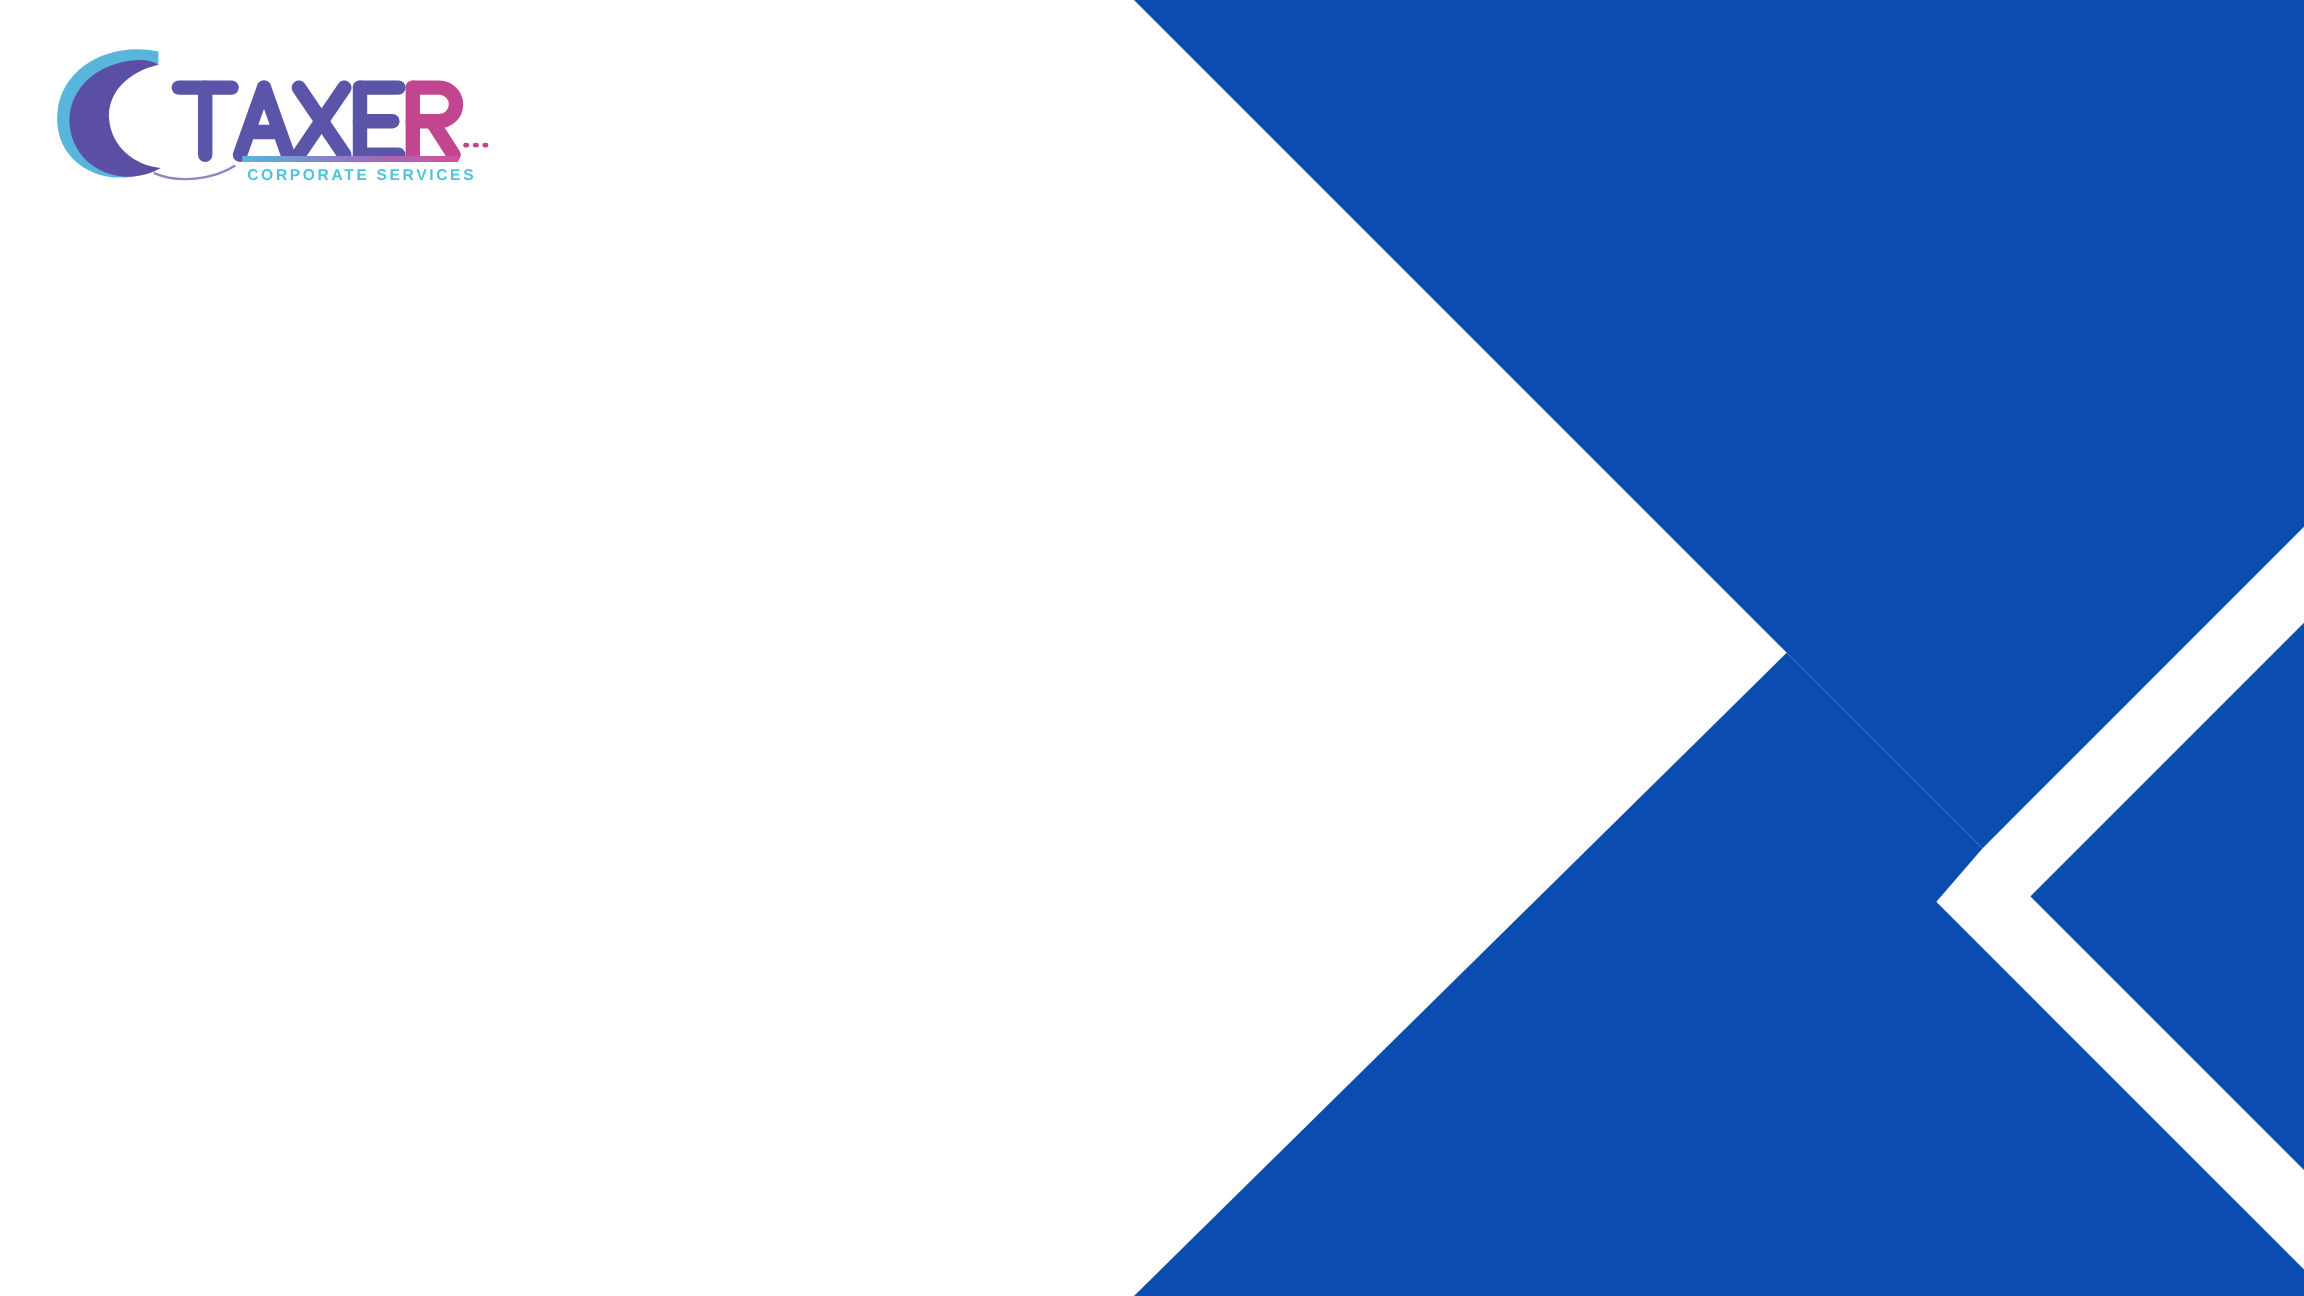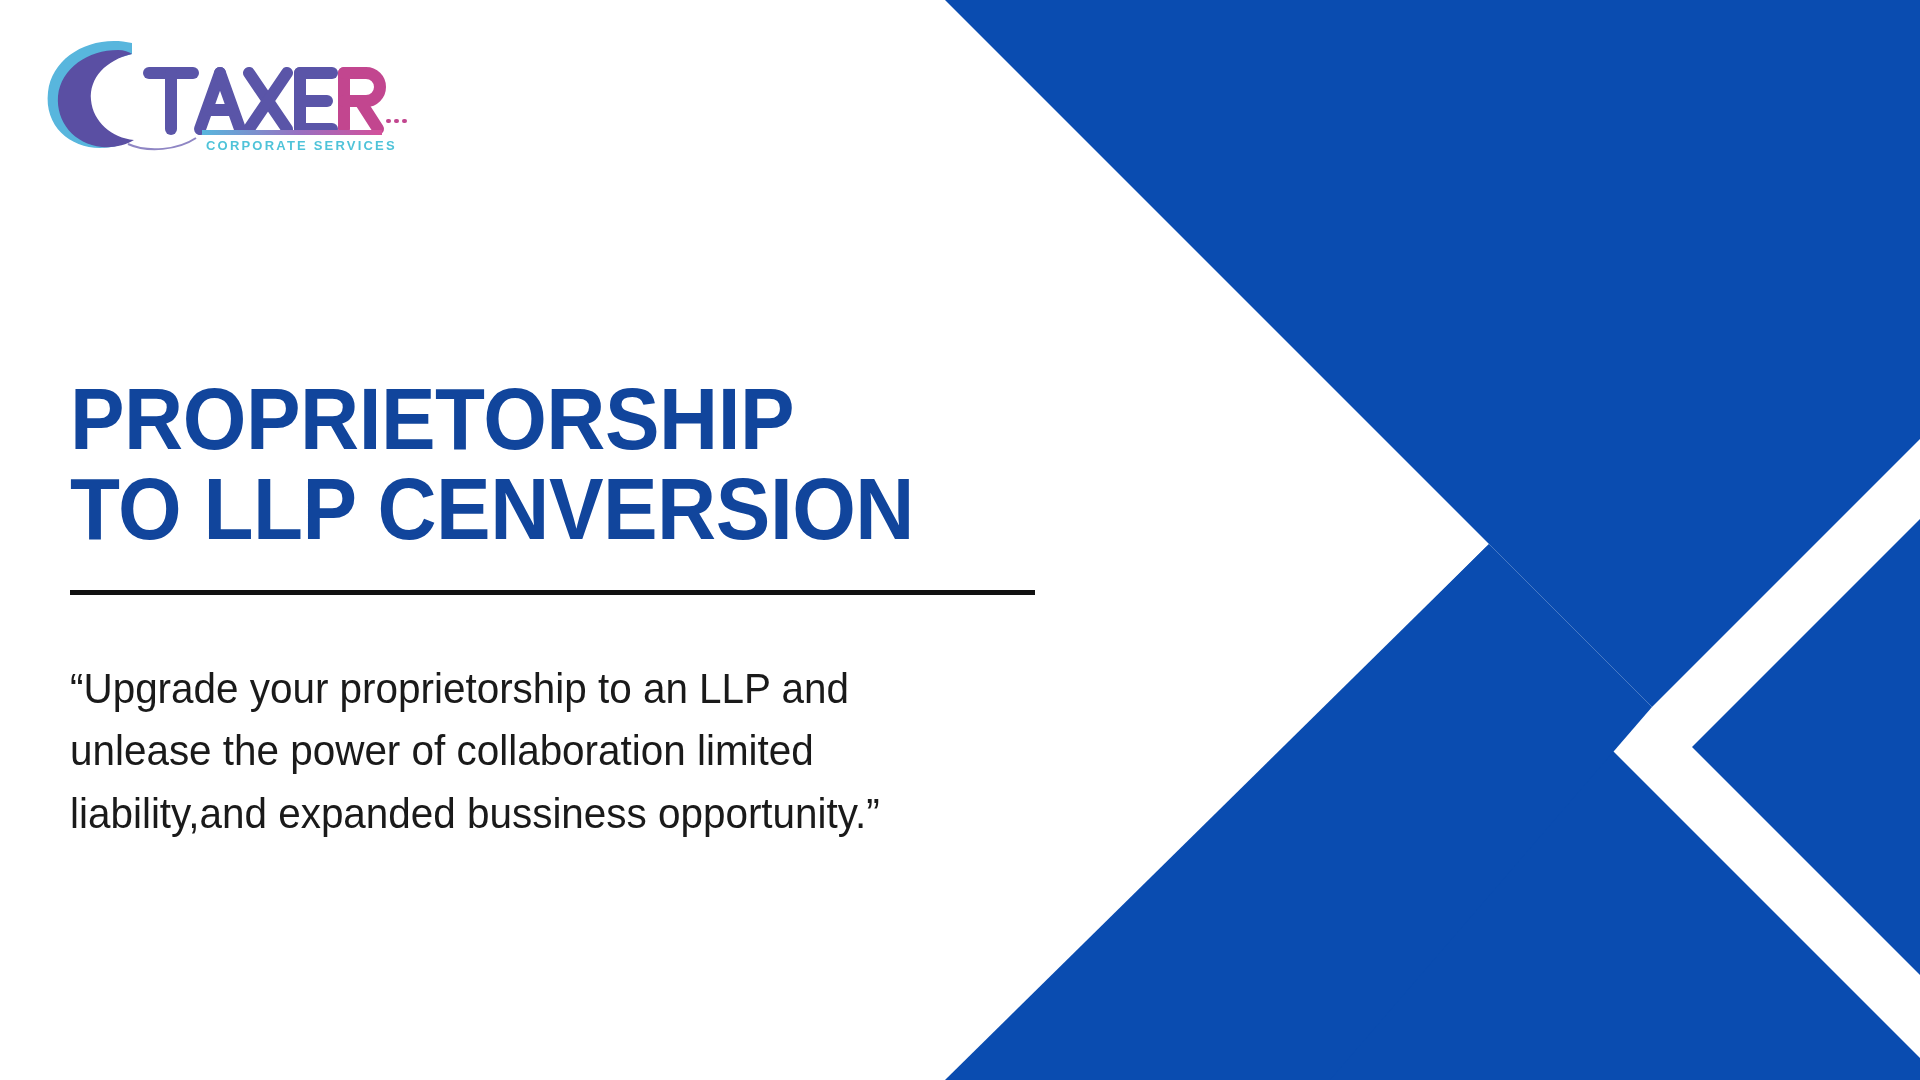--- a/index.html
+++ b/index.html
@@ -159,22 +159,14 @@
           <stop offset="55%" stop-color="#9a6fc0"></stop>
           <stop offset="100%" stop-color="#d4509a"></stop>
         </linearGradient>
       </defs>
       <rect x="166" y="104" width="180" height="5" fill="url(#taglineRule)"></rect>
 
       <text x="170" y="124" font-family="Liberation Sans, sans-serif" font-size="13" font-weight="bold" letter-spacing="2.2" fill="#4fc3d9">CORPORATE SERVICES</text>
     </svg>
   </div>
 
-  <div id="content">
-    <h1 id="headline">PROPRIETORSHIP
-TO LLP CENVERSION</h1>
-    <div id="title-rule"></div>
-    <p id="subtext">“Upgrade your proprietorship to an LLP and
-unlease the power of collaboration limited
-liability,and expanded bussiness opportunity.”</p>
-  </div>
 
 </div>
 
 </body></html>

